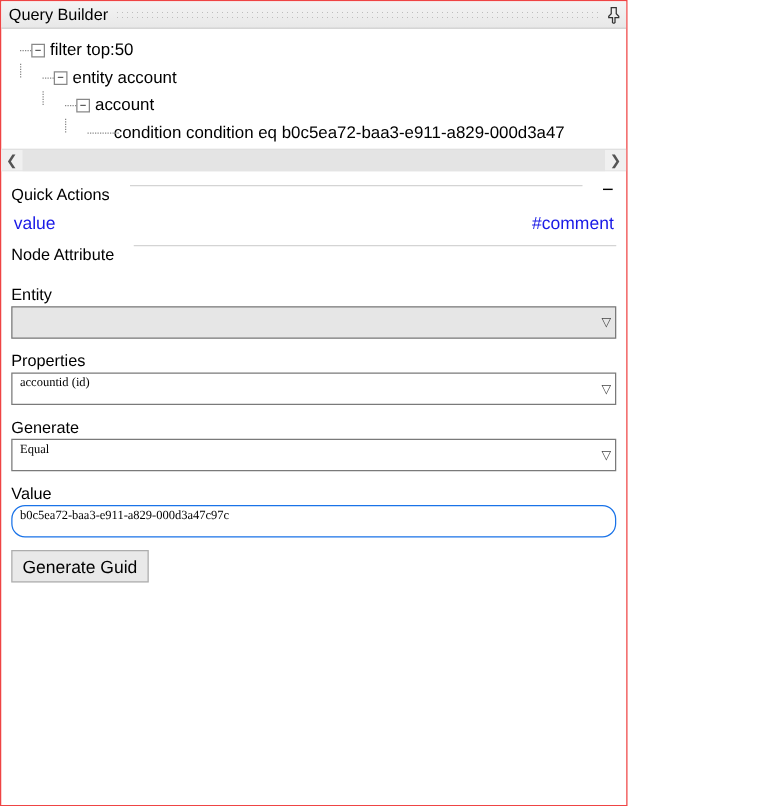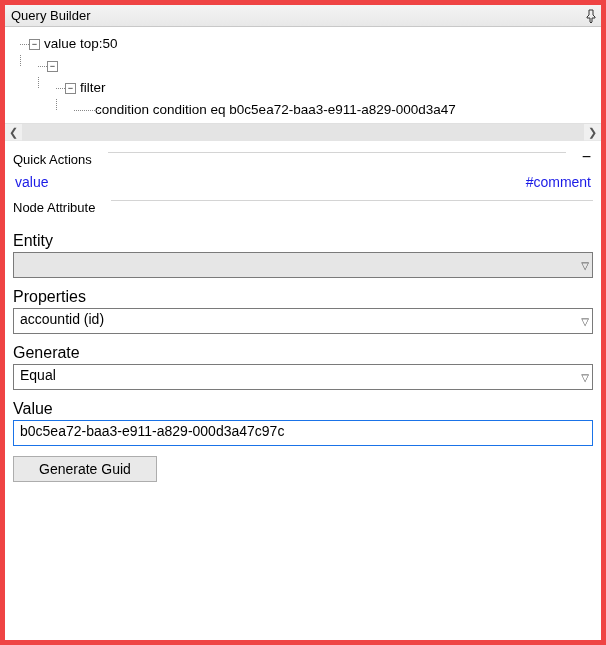--- a/index.html
+++ b/index.html
@@ -4,23 +4,23 @@
 <style>
   * { box-sizing: border-box; }
   body {
     margin: 0;
     font-family: "Segoe UI", Tahoma, sans-serif;
     font-size: 13px;
     background: #fff;
     color: #000;
   }
   .panel {
-    width: 606px;
+    width: 502px;
     height: 645px;
-    border: 5px solid #ef4444;
+    border: 1px solid #ef4444;
     background: #fff;
     display: flex;
     flex-direction: column;
     overflow: hidden;
   }
   .titlebar {
     height: 22px;
     background: linear-gradient(#f4f4f4, #e8e8e8);
     border-bottom: 1px solid #c8c8c8;
     display: flex;
@@ -135,28 +135,28 @@
     display:flex;
     justify-content:space-between;
     padding:4px 2px 10px 2px;
     font-size:14px;
   }
   .link { color:#1a1ae6; cursor:pointer; }
   .props {
     margin: 4px 8px 8px 8px;
   }
   .field-label {
-    font-size:16px;
+    font-size:13px;
     margin: 10px 0 2px 0;
   }
   .combo, .textinput {
     width:100%;
     height:26px;
-    font-size:14px;
-    font-family: Liberation Sans, sans-serif;
+    font-size:10px;
+    font-family: Liberation Serif, serif;
     padding: 2px 28px 2px 6px;
     border:1px solid #7a7a7a;
     background:#fff;
     position:relative;
   }
   .combo-wrap {
     position:relative;
     width:100%;
   }
   .combo-wrap.disabled .combo {
@@ -167,29 +167,30 @@
     right:4px; top:50%;
     transform:translateY(-50%);
     pointer-events:none;
     font-size:10px; color:#444;
   }
   .textinput {
     padding-right:6px;
   }
   .textinput.focus {
     border-color:#1a73e8;
+    border-radius:11px;
   }
   .btn-row {
     margin-top:10px;
   }
   .btn {
     display:inline-block;
     background:#e9e9e9;
     border:1px solid #adadad;
-    padding:4px 25px;
+    padding:4px 8px;
     font-size:14px;
     font-family:inherit;
     cursor:pointer;
   }
 </style>
 </head>
 <body>
 
 <div class="panel">
 
@@ -203,40 +204,41 @@
     </span>
   </div>
 
   <div class="tree-area">
 
     <div class="tree-row">
       <span class="guides">
           <span class="indent doth"></span>
         </span>
       <span class="exp">−</span>
-      <span class="node-text">value top:50</span>
+      <span class="node-text">filter top:50</span>
     </div>
 
     <div class="tree-row">
       <span class="guides">
         <span class="indent dotv half"></span>
         <span class="indent doth"></span>
       </span>
       <span class="exp">−</span>
+      <span class="node-text">entity account</span>
     </div>
 
 
     <div class="tree-row">
       <span class="guides">
         <span class="indent"></span>
         <span class="indent dotv half"></span>
         <span class="indent doth"></span>
       </span>
       <span class="exp">−</span>
-      <span class="node-text">filter</span>
+      <span class="node-text">account</span>
     </div>
 
     <div class="tree-row">
       <span class="guides">
         <span class="indent"></span>
         <span class="indent"></span>
         <span class="indent dotv half"></span>
         <span class="indent dothlong" style="width:30px;"></span>
       </span>
       <span class="node-text">condition condition eq b0c5ea72-baa3-e911-a829-000d3a47</span>

